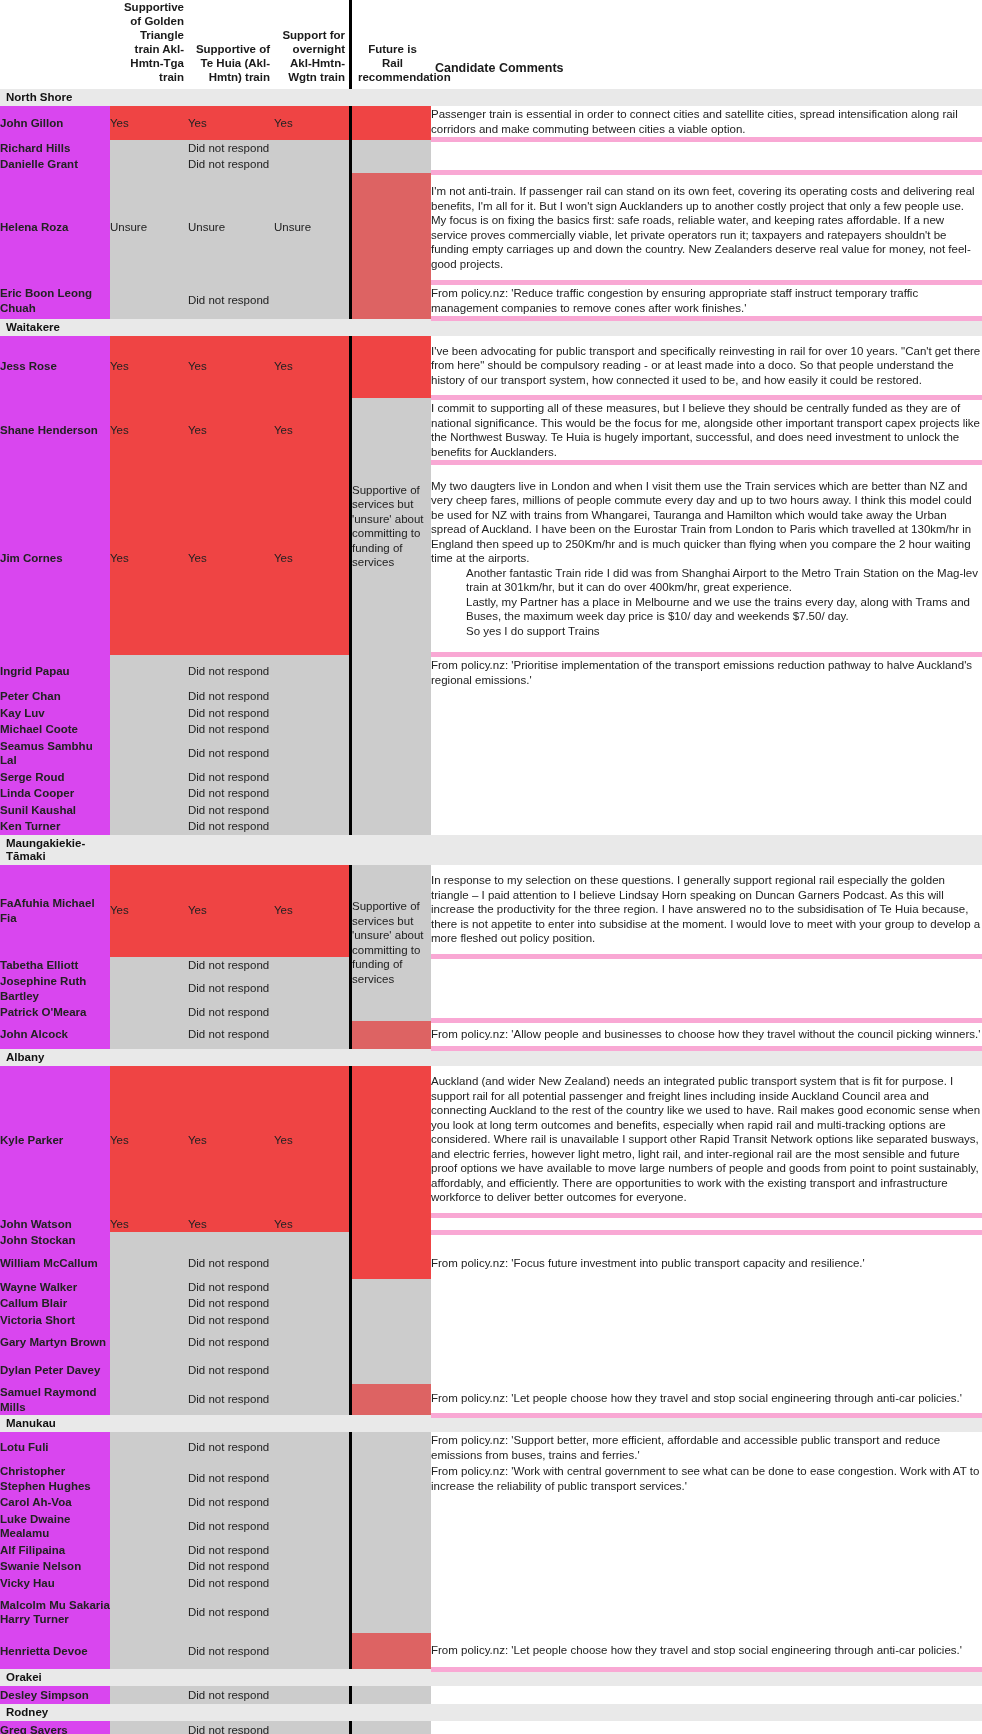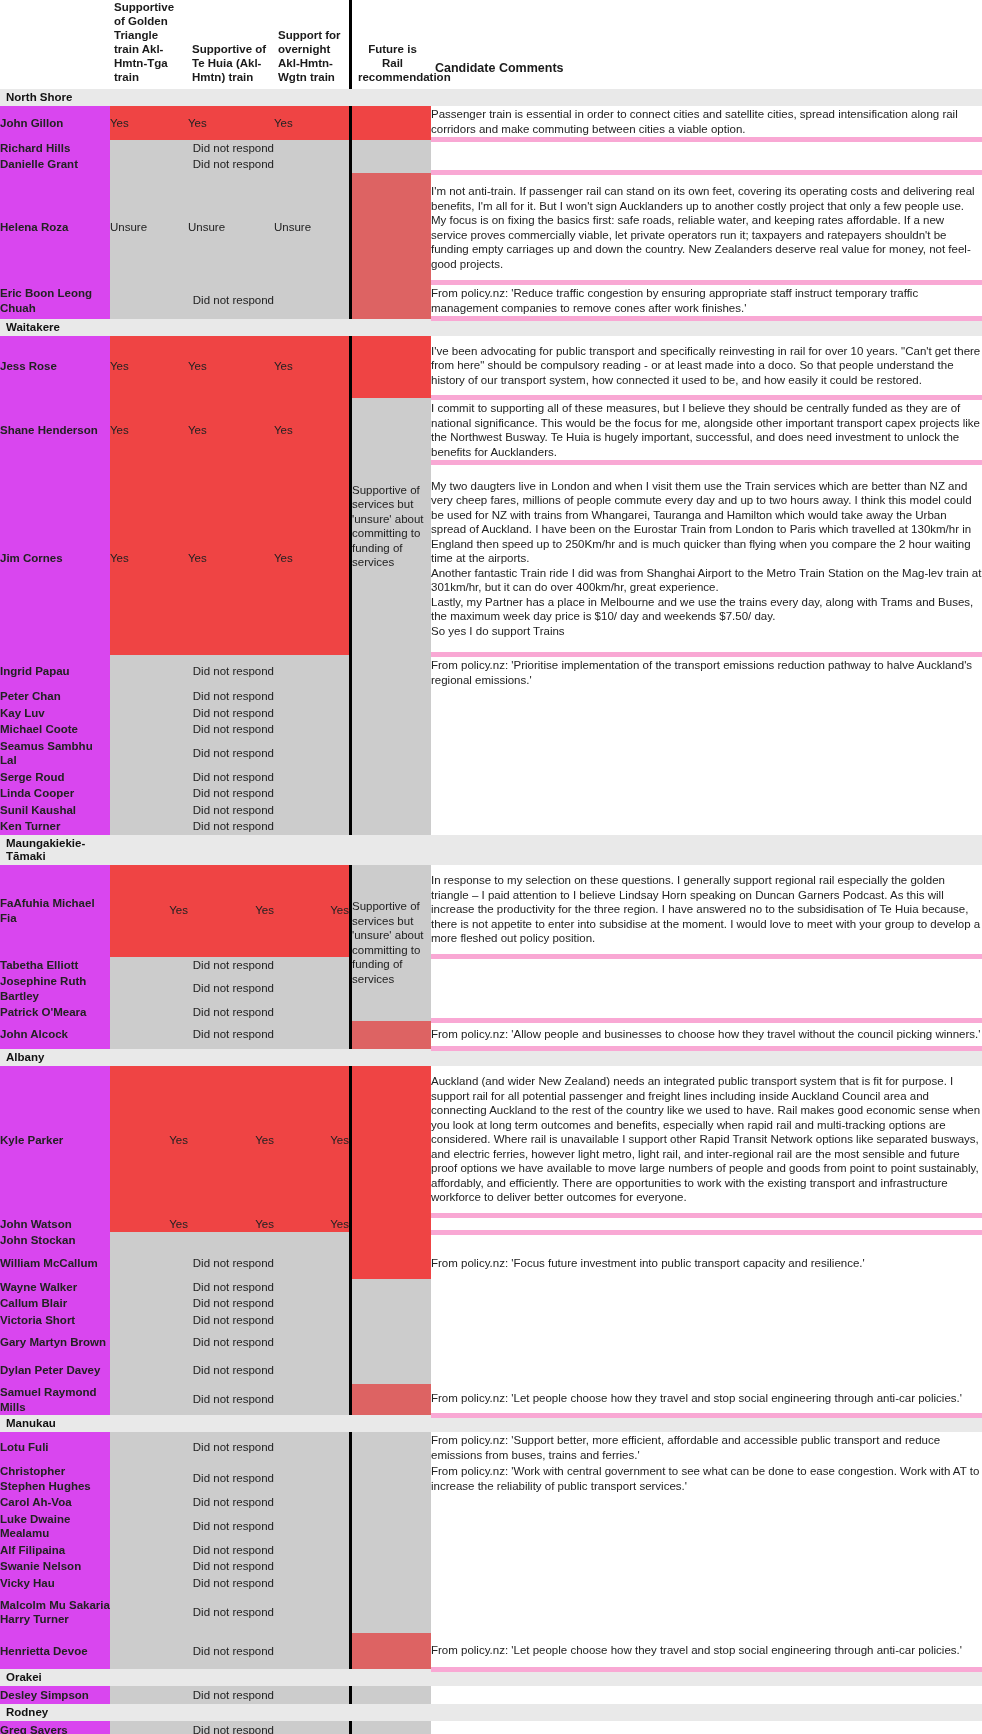--- a/index.html
+++ b/index.html
@@ -30,21 +30,21 @@
   col.c-comment { width: 551px; }
 
   
   .hdr td {
     vertical-align: bottom;
     padding: 0 4px 5px 4px;
     font-weight: bold;
     font-size: 11.5px;
     line-height: 14px;
     color: #1a1a1a;
-    text-align: left;
+    text-align: right;
   }
   .hdr td.h-name { }
   .hdr td.h-rec { text-align: center; padding-left: 6px; }
   .hdr td.h-comment { text-align: left; font-size: 12.5px; padding-bottom: 14px;}
   .divider-cell {
     padding: 0 !important;
     background: #000;
   }
 
   
@@ -74,21 +74,21 @@
     background: #d946ef;
     color: #111;
     font-size: 11.5px;
     line-height: 14px;
   }
   td.ans {
     padding-left: 6px;
     padding-right: 2px;
     text-align: left;
   }
-  td.ans.ctr { text-align: right; padding-left: 0; margin-top: 36px; }
+  td.ans.ctr { text-align: left; padding-left: 0; margin-top: 36px; }
   td.rec {
     padding-left: 5px;
     padding-right: 3px;
     font-size: 11.5px;
     line-height: 14.5px;
     vertical-align: top;
     padding-top: 2px;
   }
   td.comment {
     padding-left: 5px;
@@ -108,21 +108,21 @@
     background: #000;
     width: 3px;
   }
 
   .green { background: #ef4444; }
   .grey  { background: #cccccc; }
   .red   { background: #dd6363; }
   .greyl { background: #d4d4d4; }
 
   .cmt-p { margin: 0; }
-  .cmt-p + .cmt-p { margin-top: 0px; }
+  .cmt-p + .cmt-p { margin-top: 0px; padding-left: 35px; }
 
   .spacer-row td { height: 5px; padding: 0; background: #fff; }
 </style>
 </head>
 <body>
 
 <div class="sheet">
 <table class="grid">
   <colgroup>
     <col class="c-name">

